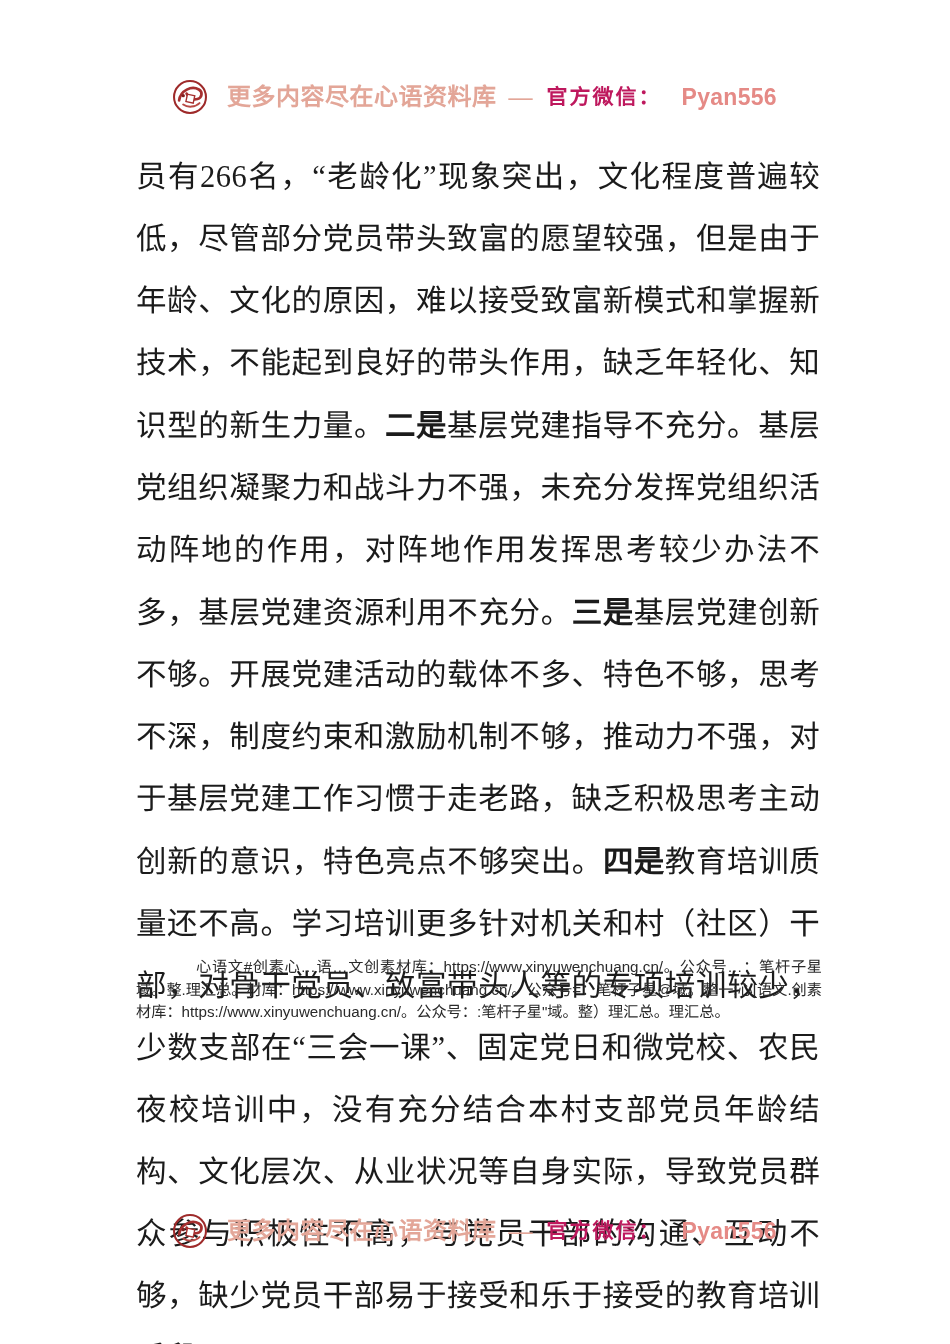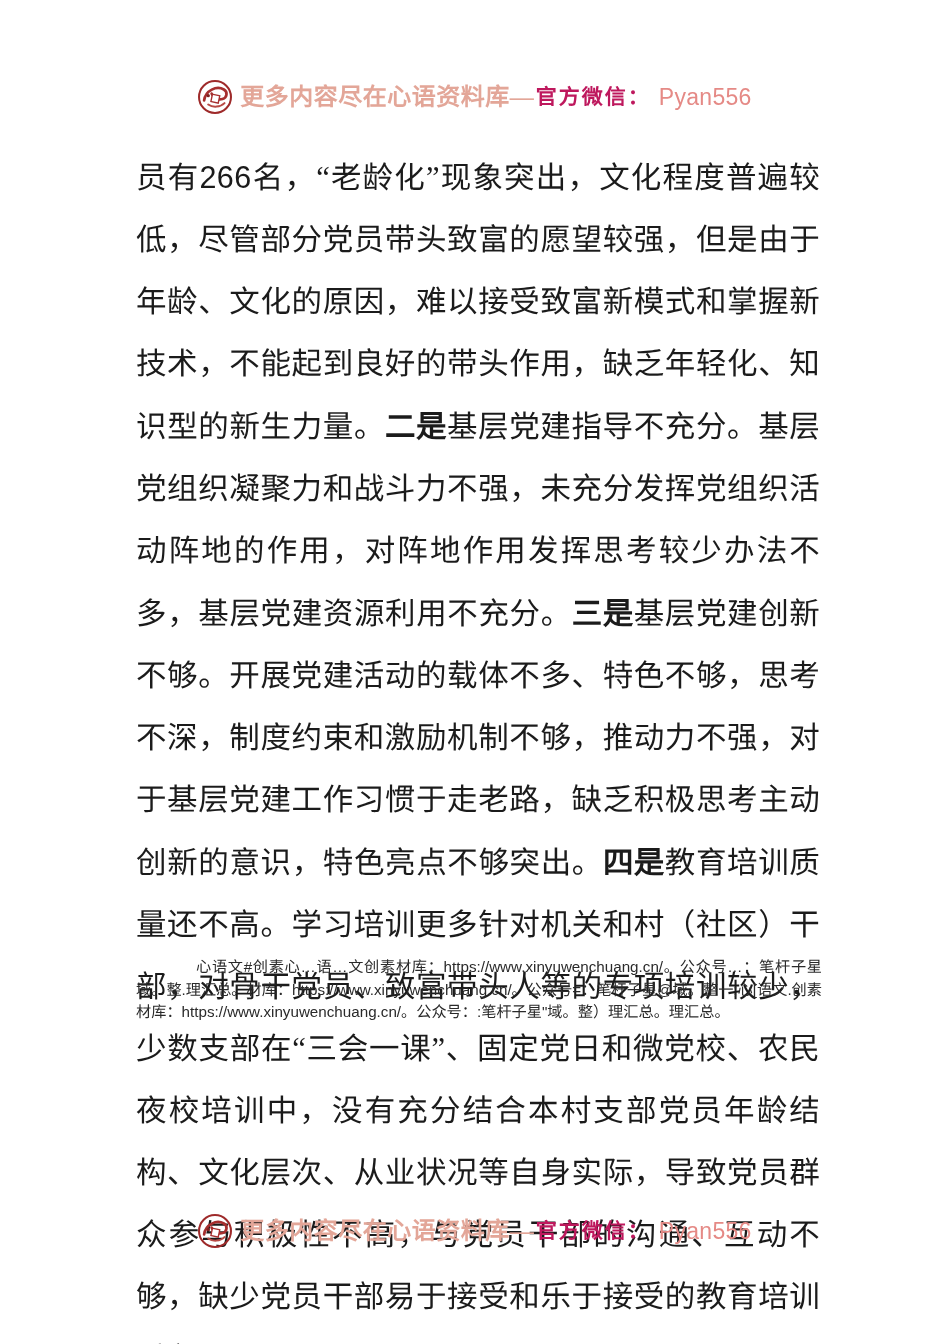--- a/index.html
+++ b/index.html
@@ -26,21 +26,21 @@
   }
 
   
   .watermark {
     position: absolute;
     left: 0;
     width: 950px;
     display: flex;
     align-items: center;
     justify-content: center;
-    gap: 0px;
+    gap: 12px;
     white-space: nowrap;
   }
   .watermark-top { top: 80px; }
   .watermark-bottom { top: 1214px; }
 
   .wm-logo {
     width: 34px;
     height: 34px;
     margin-right: 8px;
     flex: 0 0 auto;
@@ -66,21 +66,21 @@
     font-family: "Liberation Serif", "DejaVu Serif", serif;
     font-weight: 700;
     font-size: 21px;
     letter-spacing: 2px;
     color: #be185d;
     line-height: 1;
     margin-left: 2px;
   }
   .wm-wechat {
     font-family: "Liberation Sans", "DejaVu Sans", sans-serif;
-    font-weight: 400;
+    font-weight: 700;
     font-size: 23px;
     letter-spacing: 0.3px;
     color: #e58a86;
     line-height: 1;
     margin-left: 8px;
   }
 
   
   .body-text {
     position: absolute;
@@ -96,21 +96,21 @@
     letter-spacing: 0.2px;
     word-break: break-all;
   }
   .body-text .b {
     font-family: "Liberation Sans", "DejaVu Sans", sans-serif;
     font-weight: 700;
     letter-spacing: 0px;
     margin-top: 48px;
   }
   .body-text .num {
-    font-family: Liberation Sans, sans-serif;
+    font-family: Liberation Serif, serif;
     letter-spacing: 0.5px;
   }
 
   
   .source-block {
     position: absolute;
     left: 136px;
     top: 956px;
     width: 686px;
     font-family: "Liberation Sans", "DejaVu Sans", sans-serif;

